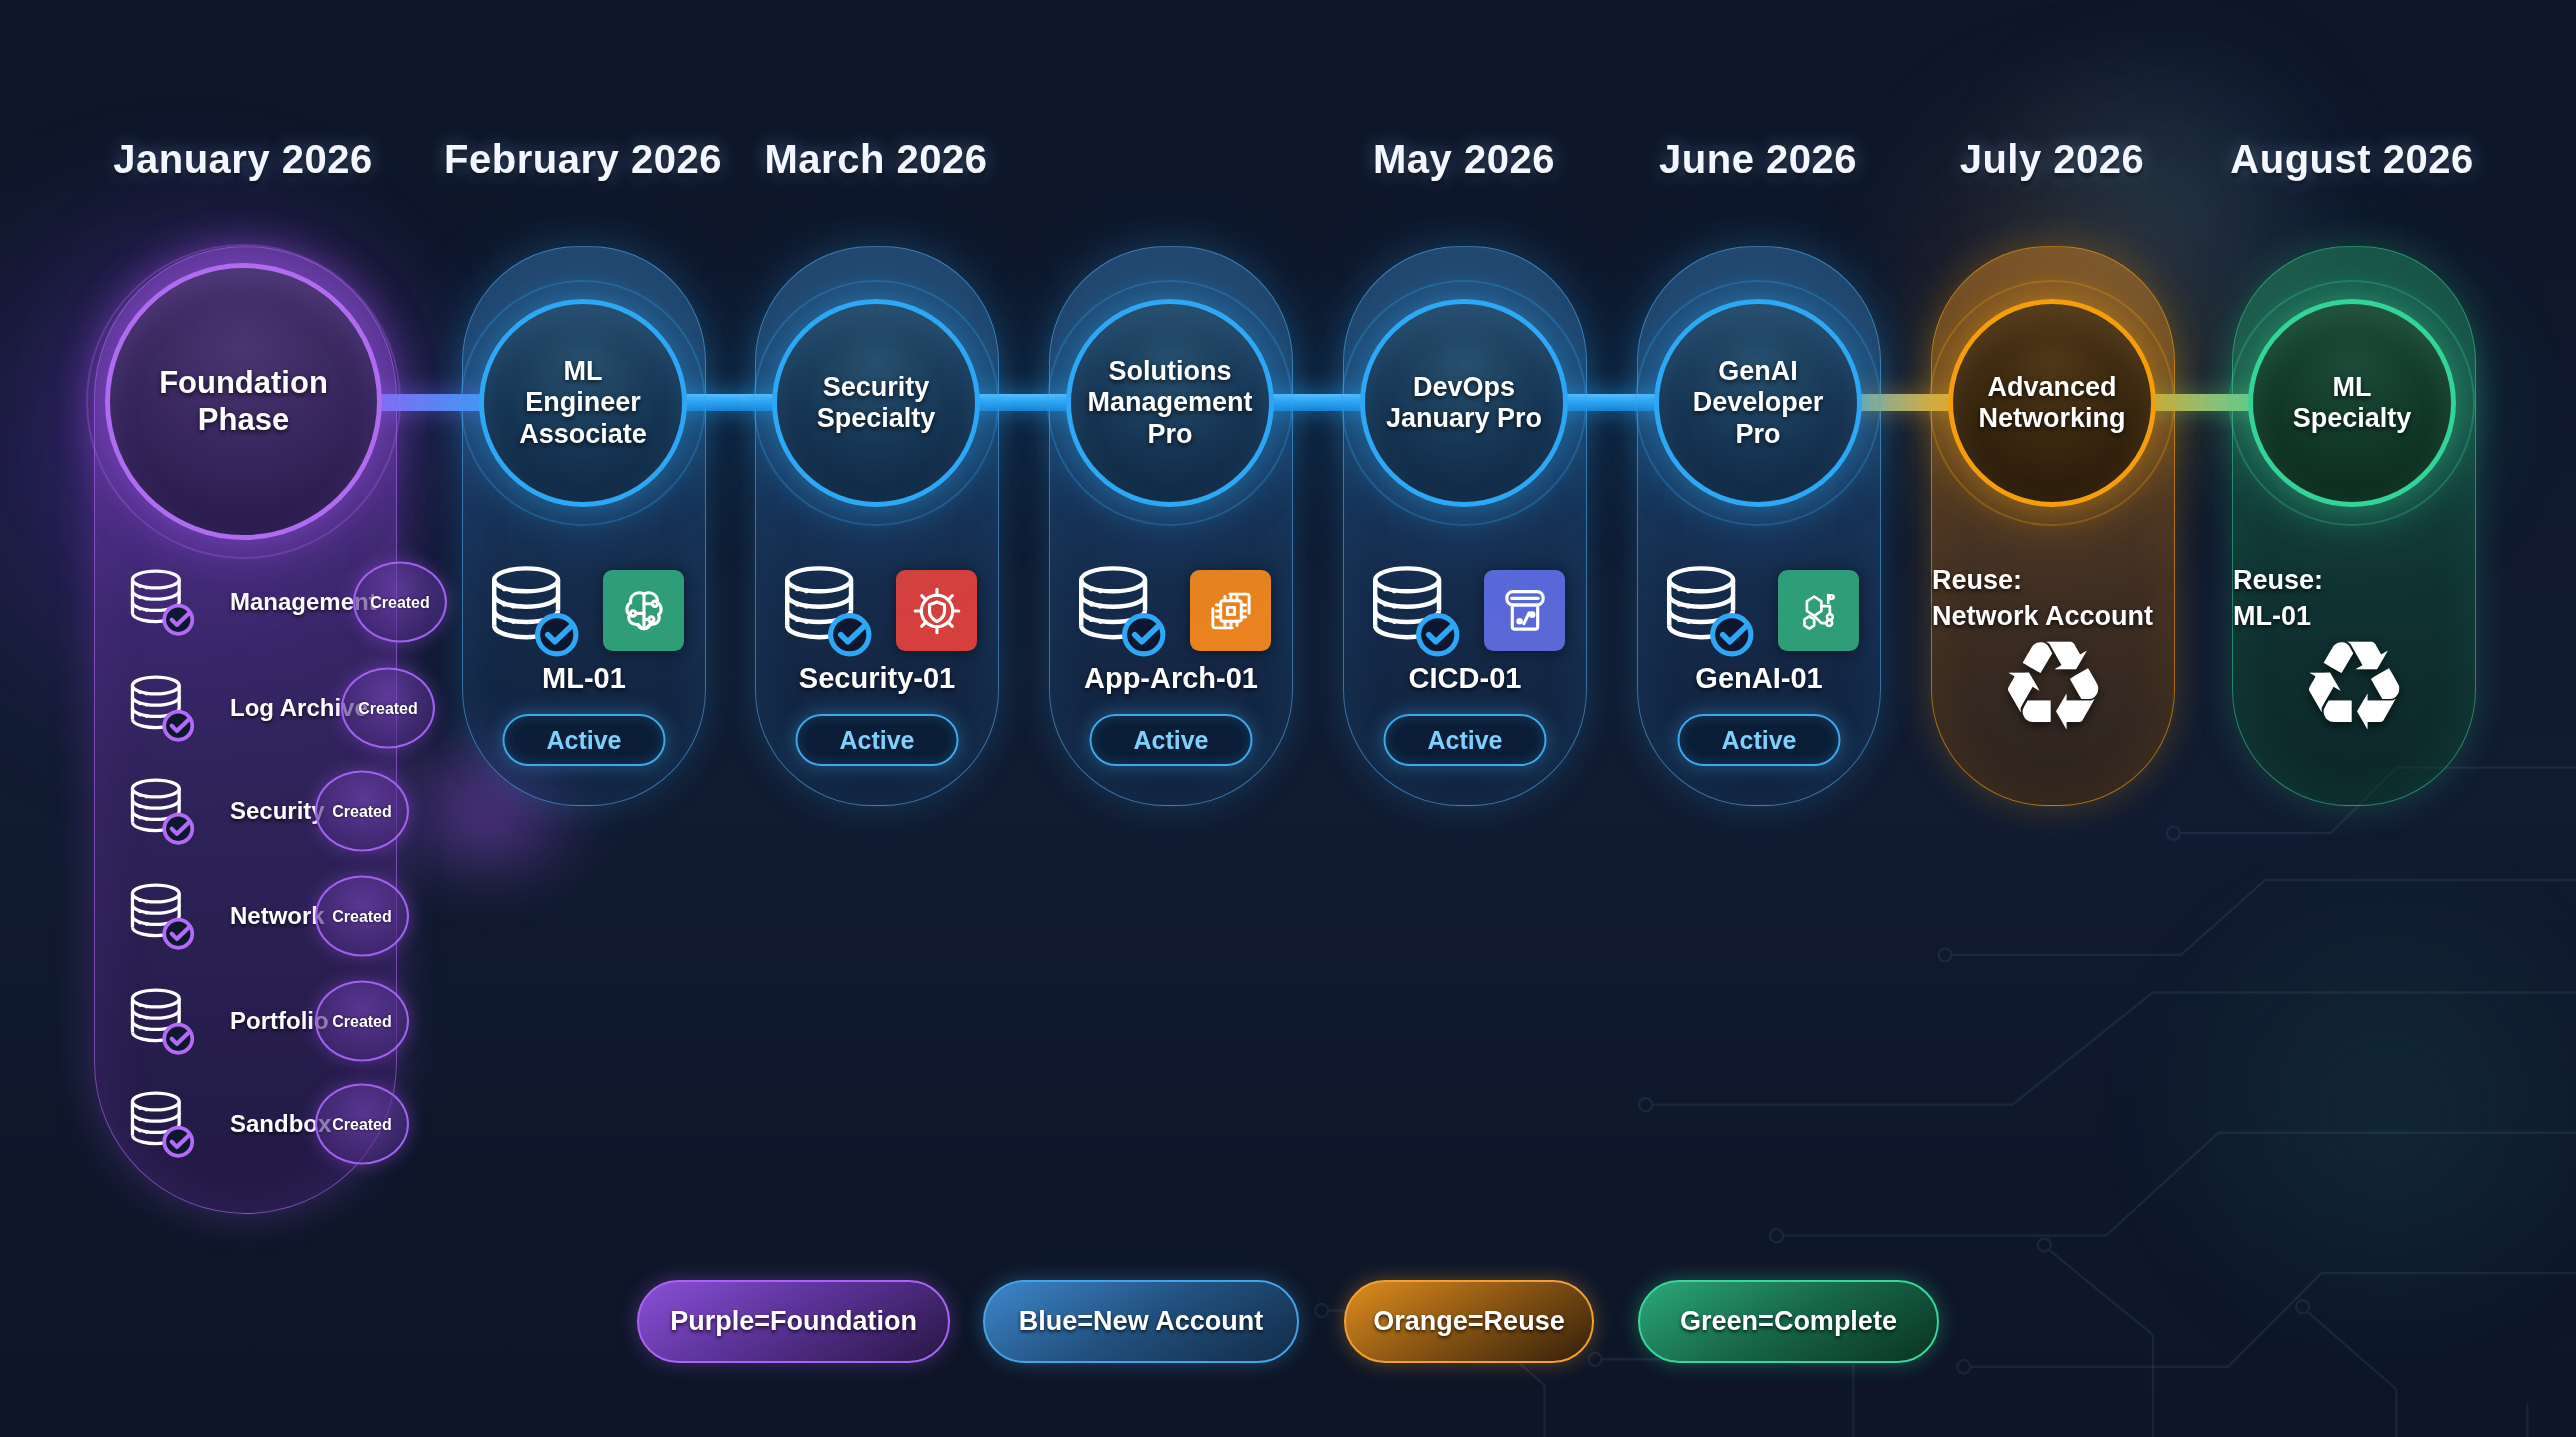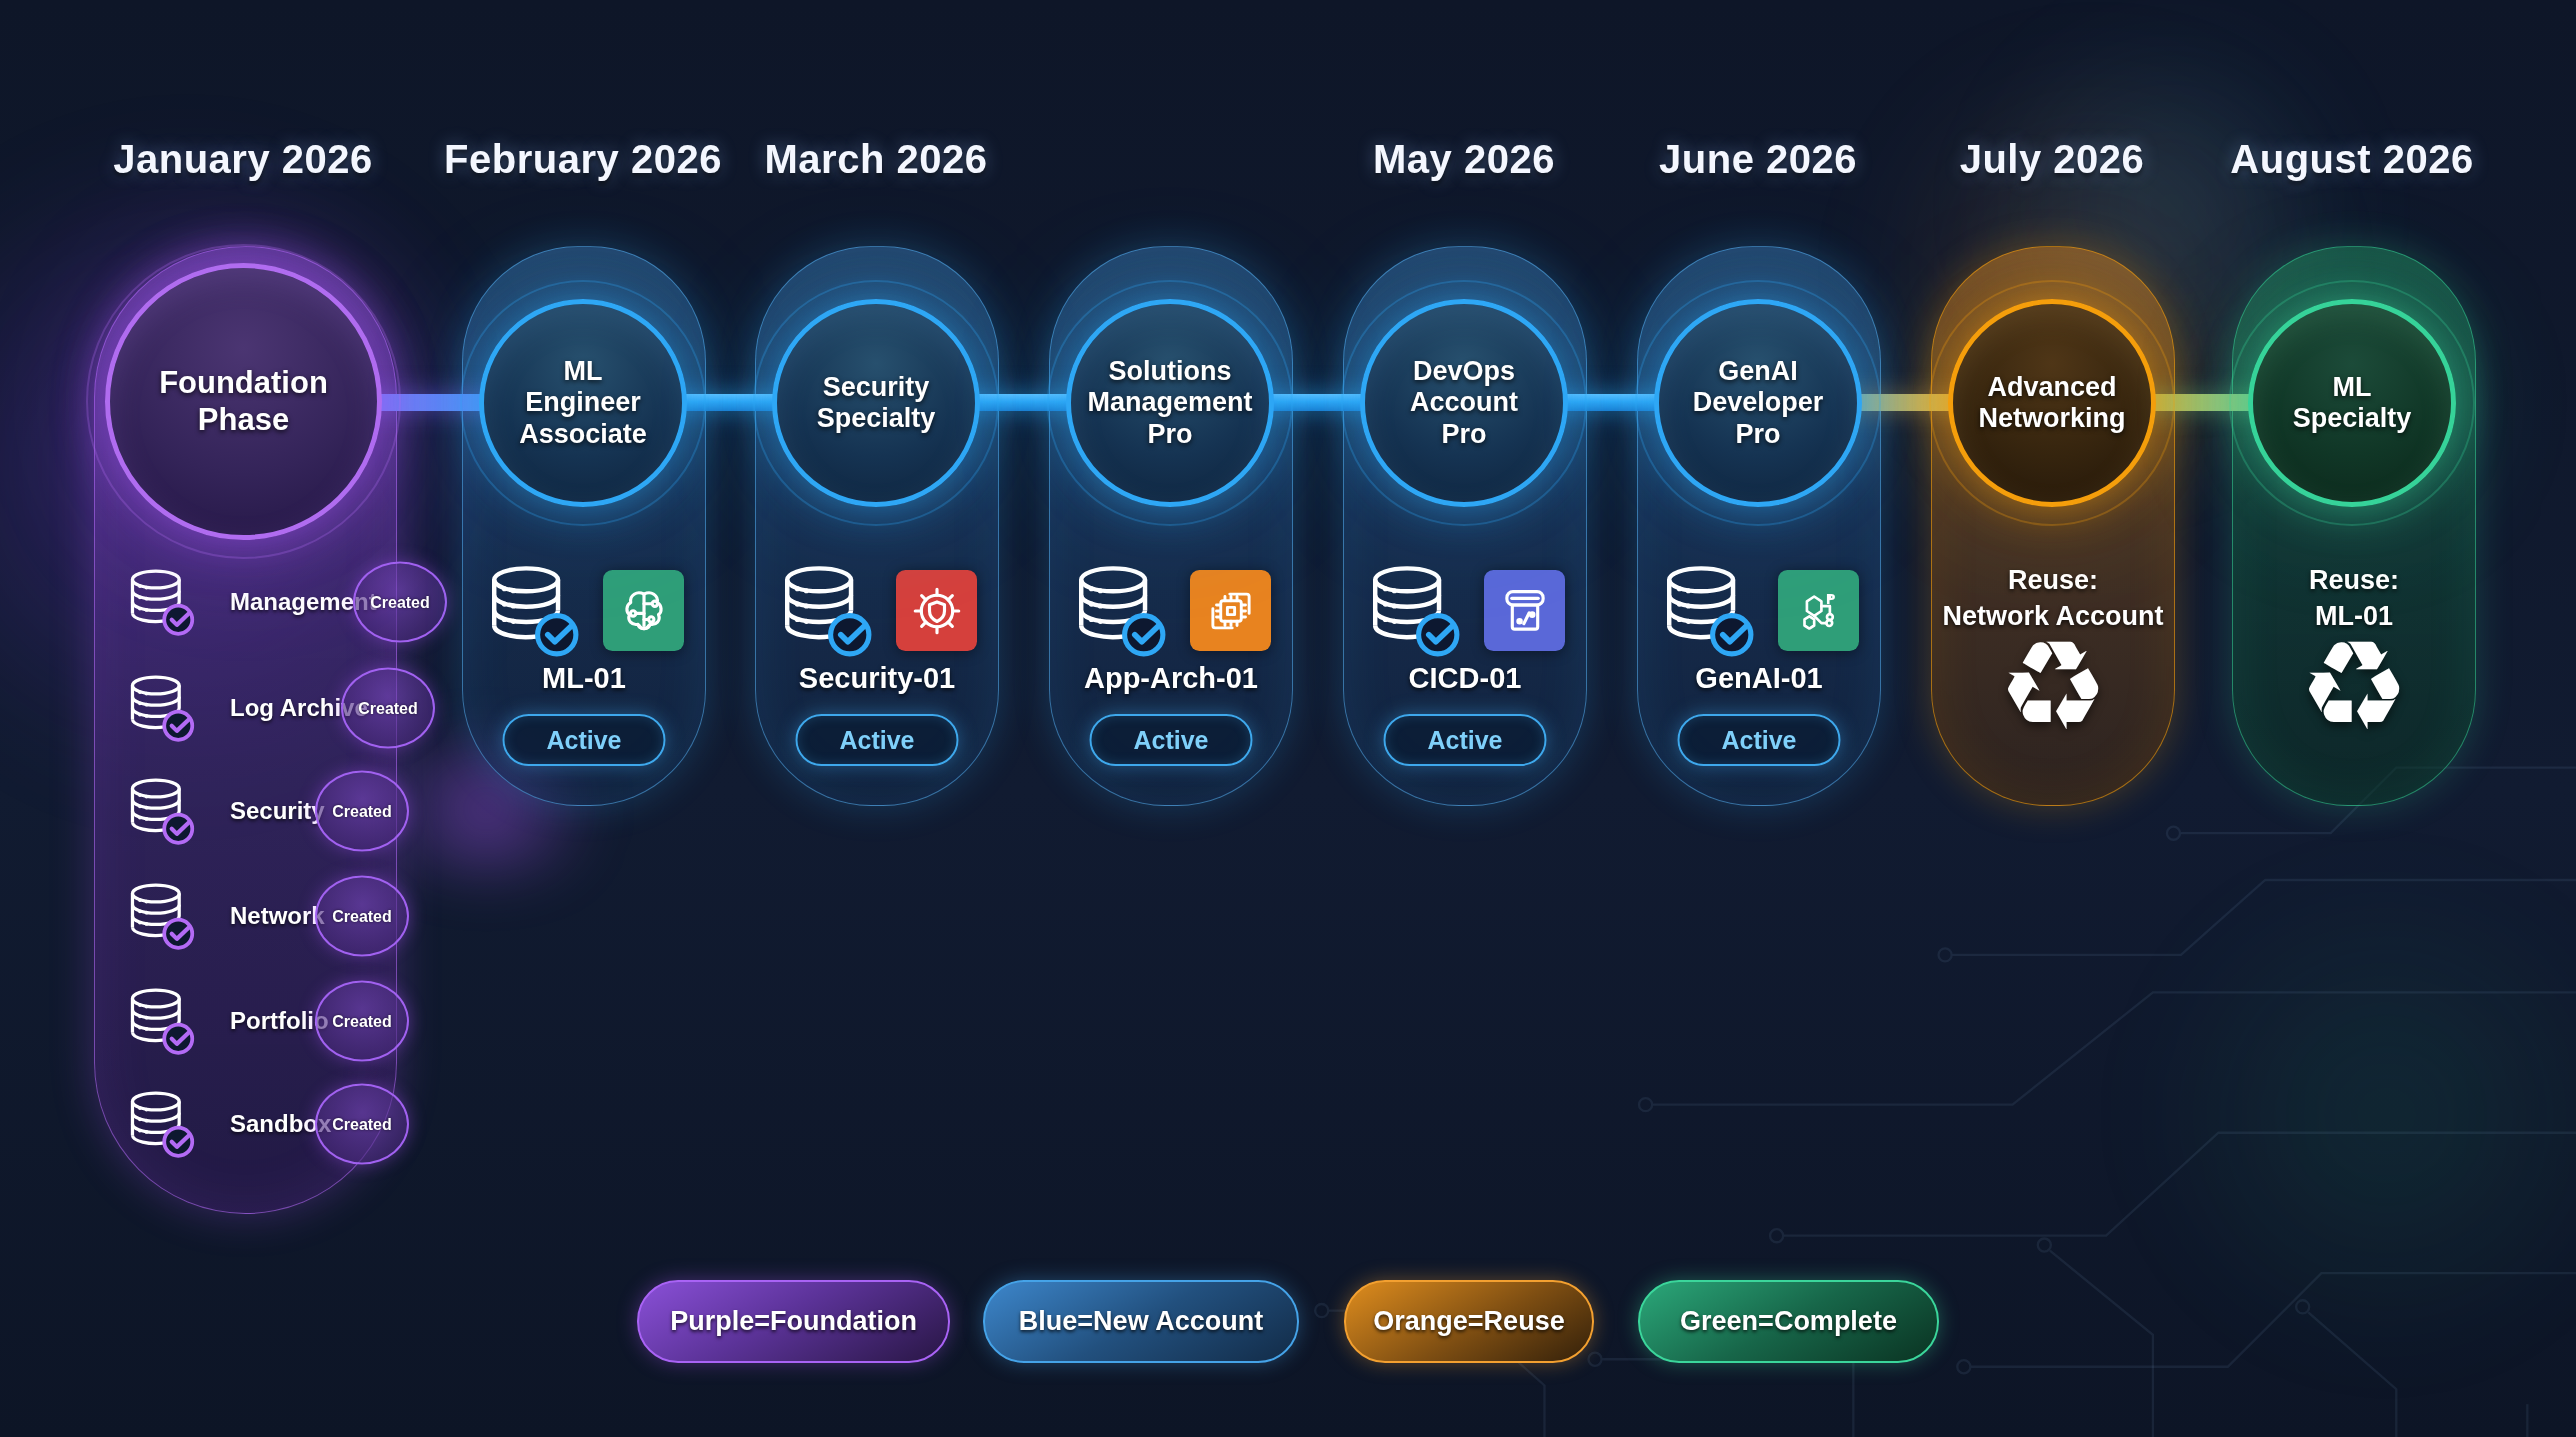--- a/index.html
+++ b/index.html
@@ -118,21 +118,21 @@
   }
   .statuspill{
     position:absolute;top:467px;left:50%;transform:translateX(-50%);
     width:163px;height:52px;border-radius:28px;border:2.8px solid #3ea8ec;box-sizing:border-box;
     background:rgba(10,28,52,.78);color:#7fd0fa;font-size:25px;font-weight:bold;
     display:flex;align-items:center;justify-content:center;
     box-shadow:0 0 19px rgba(62,168,236,.42),inset 0 0 11.2px rgba(62,168,236,.22);
   }
   
   .reuse{
-    position:absolute;top:315px;left:0;right:0;text-align:center;
+    position:absolute;top:315px;left:0;right:0;text-align:left;
     font-size:27px;font-weight:bold;color:#fff;line-height:1.35;text-shadow:0 1.9px 4.7px rgba(0,0,0,.75);
   }
   .recycle{
     position:absolute;top:371px;left:0;right:0;text-align:center;
     font-size:124px;line-height:1.1;color:#fff;font-family:"DejaVu Sans",sans-serif;
     text-shadow:0 3.7px 9.4px rgba(0,0,0,.55);
   }
   
   .lg{
     position:absolute;top:1280px;height:83px;border-radius:41px;border:2.8px solid;box-sizing:border-box;
@@ -528,21 +528,21 @@
   <div class="circle c-new" style="left:479px">
       <span>ML Engineer Associate</span>
     </div>
   <div class="circle c-new" style="left:772px">
       <span>Security Specialty</span>
     </div>
   <div class="circle c-new" style="left:1066px">
       <span>Solutions Management Pro</span>
     </div>
   <div class="circle c-new" style="left:1360px">
-      <span>DevOps Account Pro</span>
+      <span>DevOps January Pro</span>
     </div>
   <div class="circle c-new" style="left:1654px">
       <span>GenAI Developer Pro</span>
     </div>
   <div class="circle c-new c-jul" style="left:1948px">
       <span>Advanced Networking</span>
     </div>
   <div class="circle c-new c-aug" style="left:2248px">
       <span>ML Specialty</span>
     </div>

